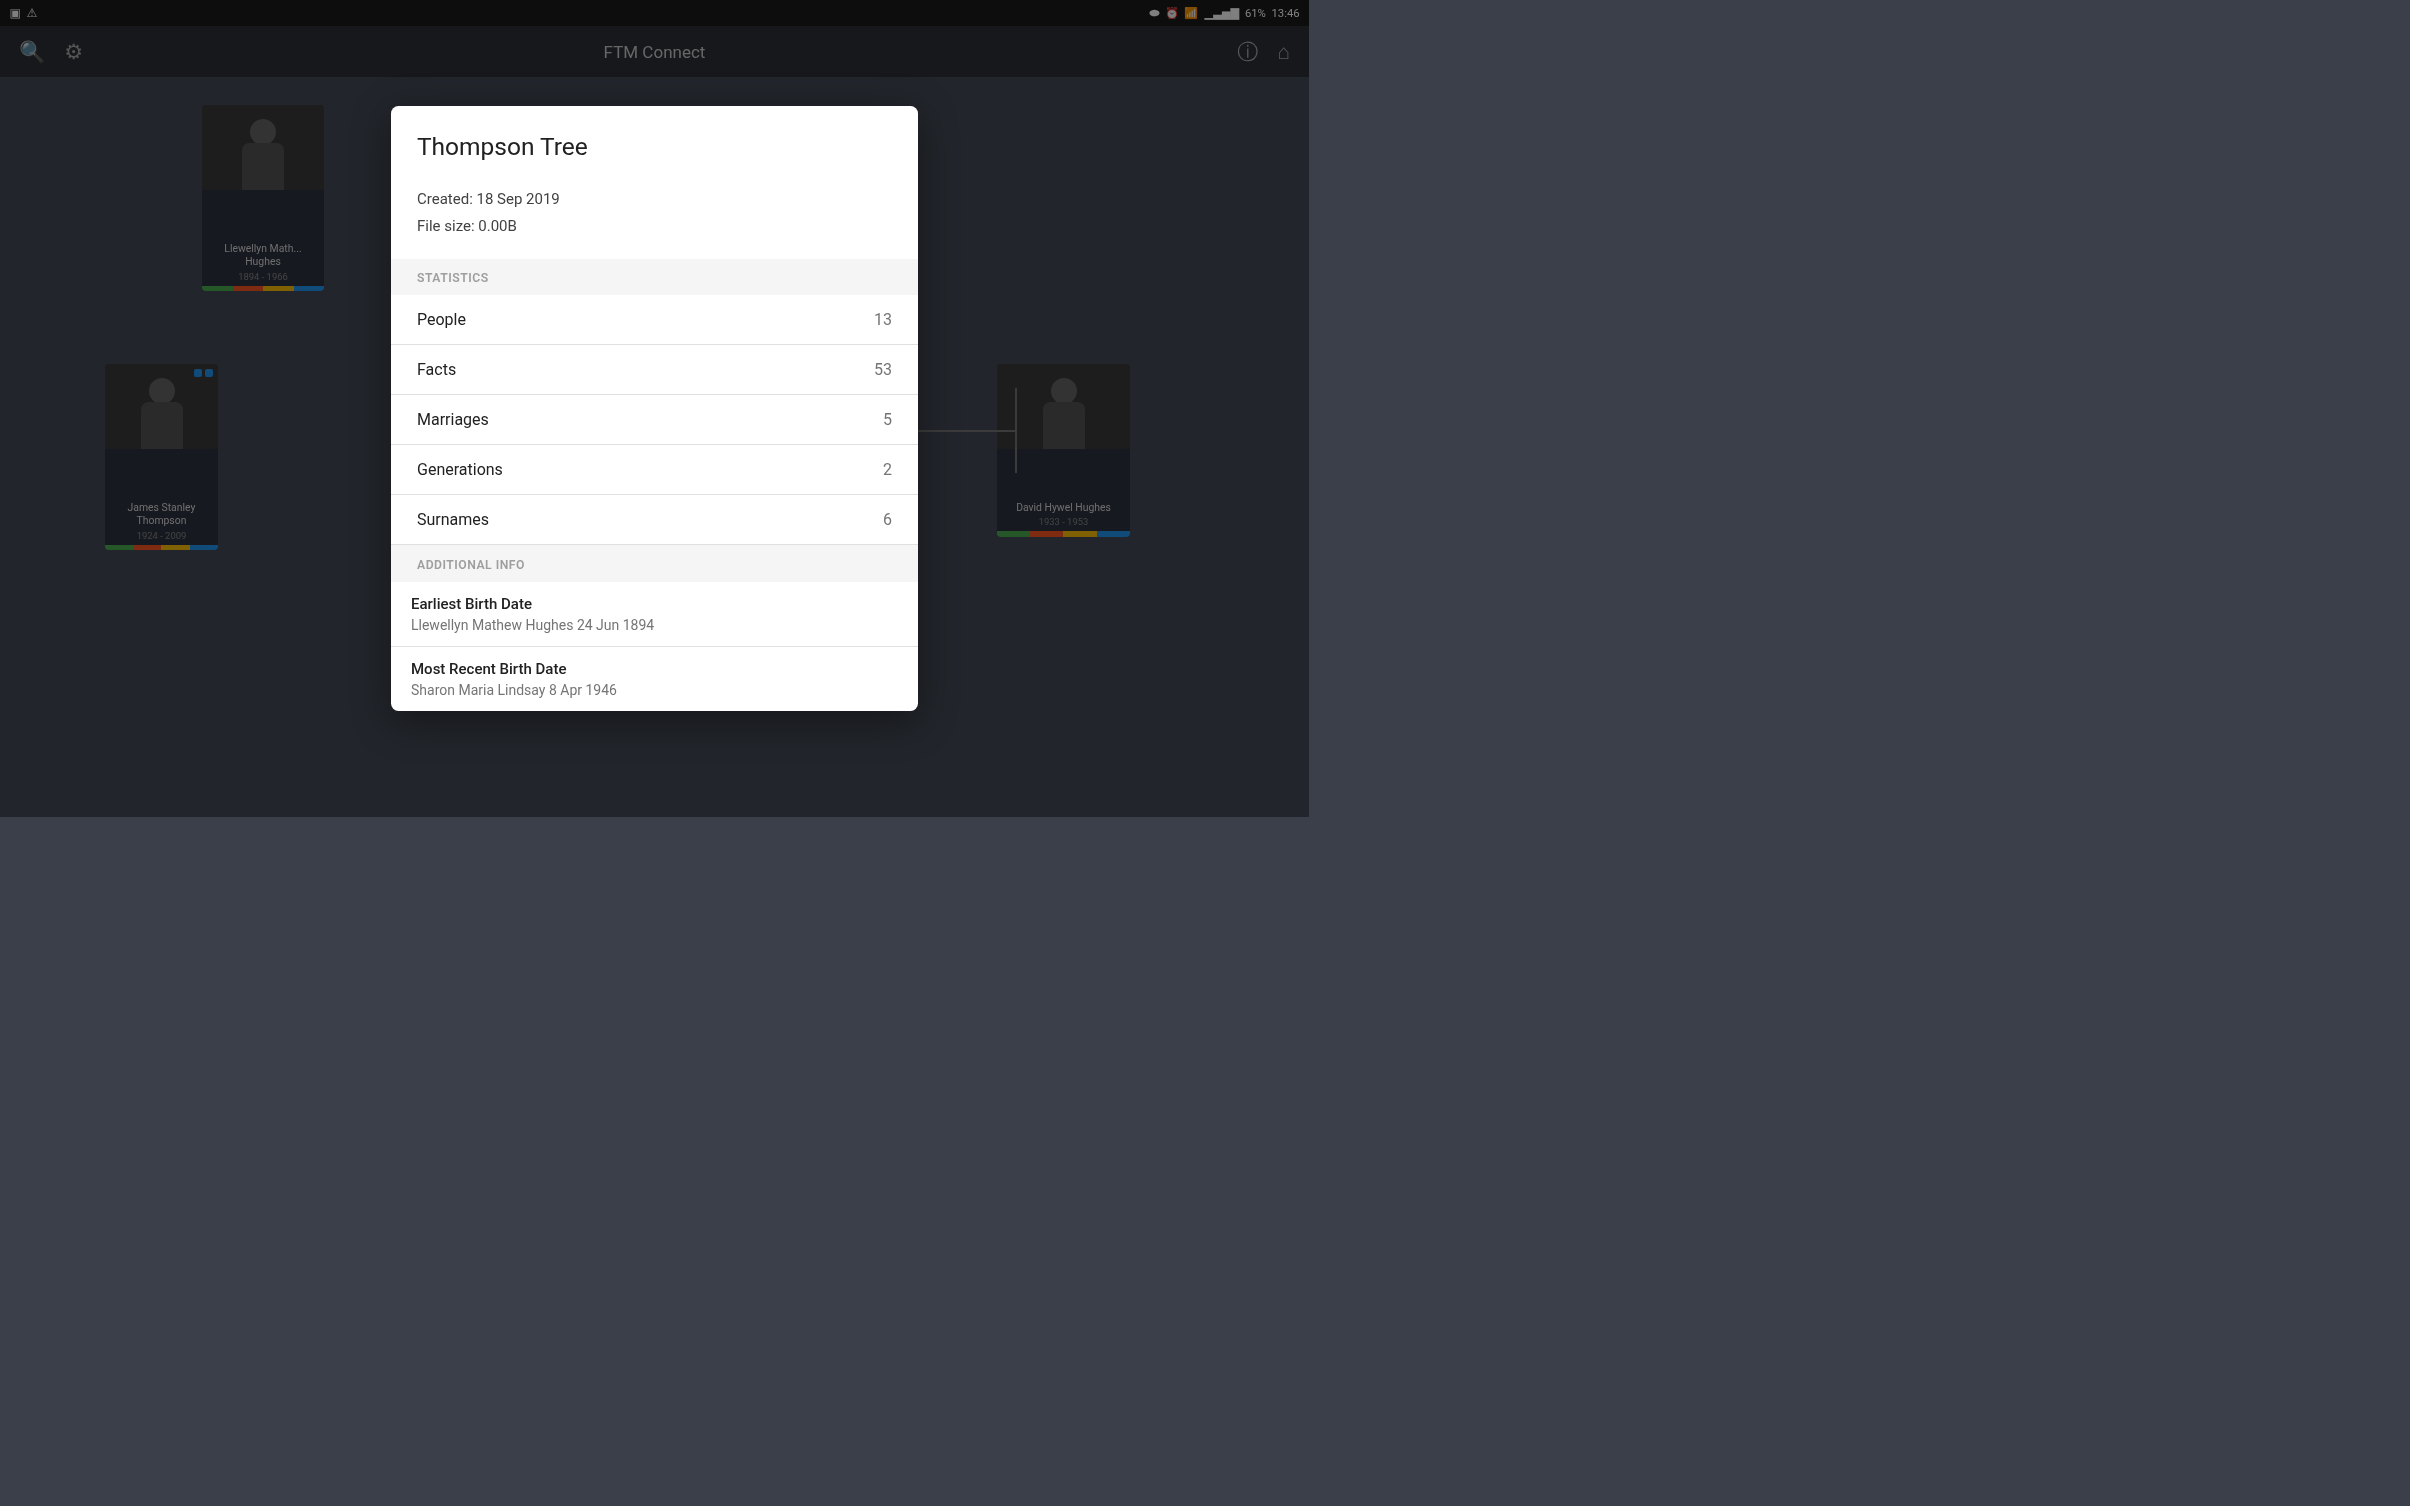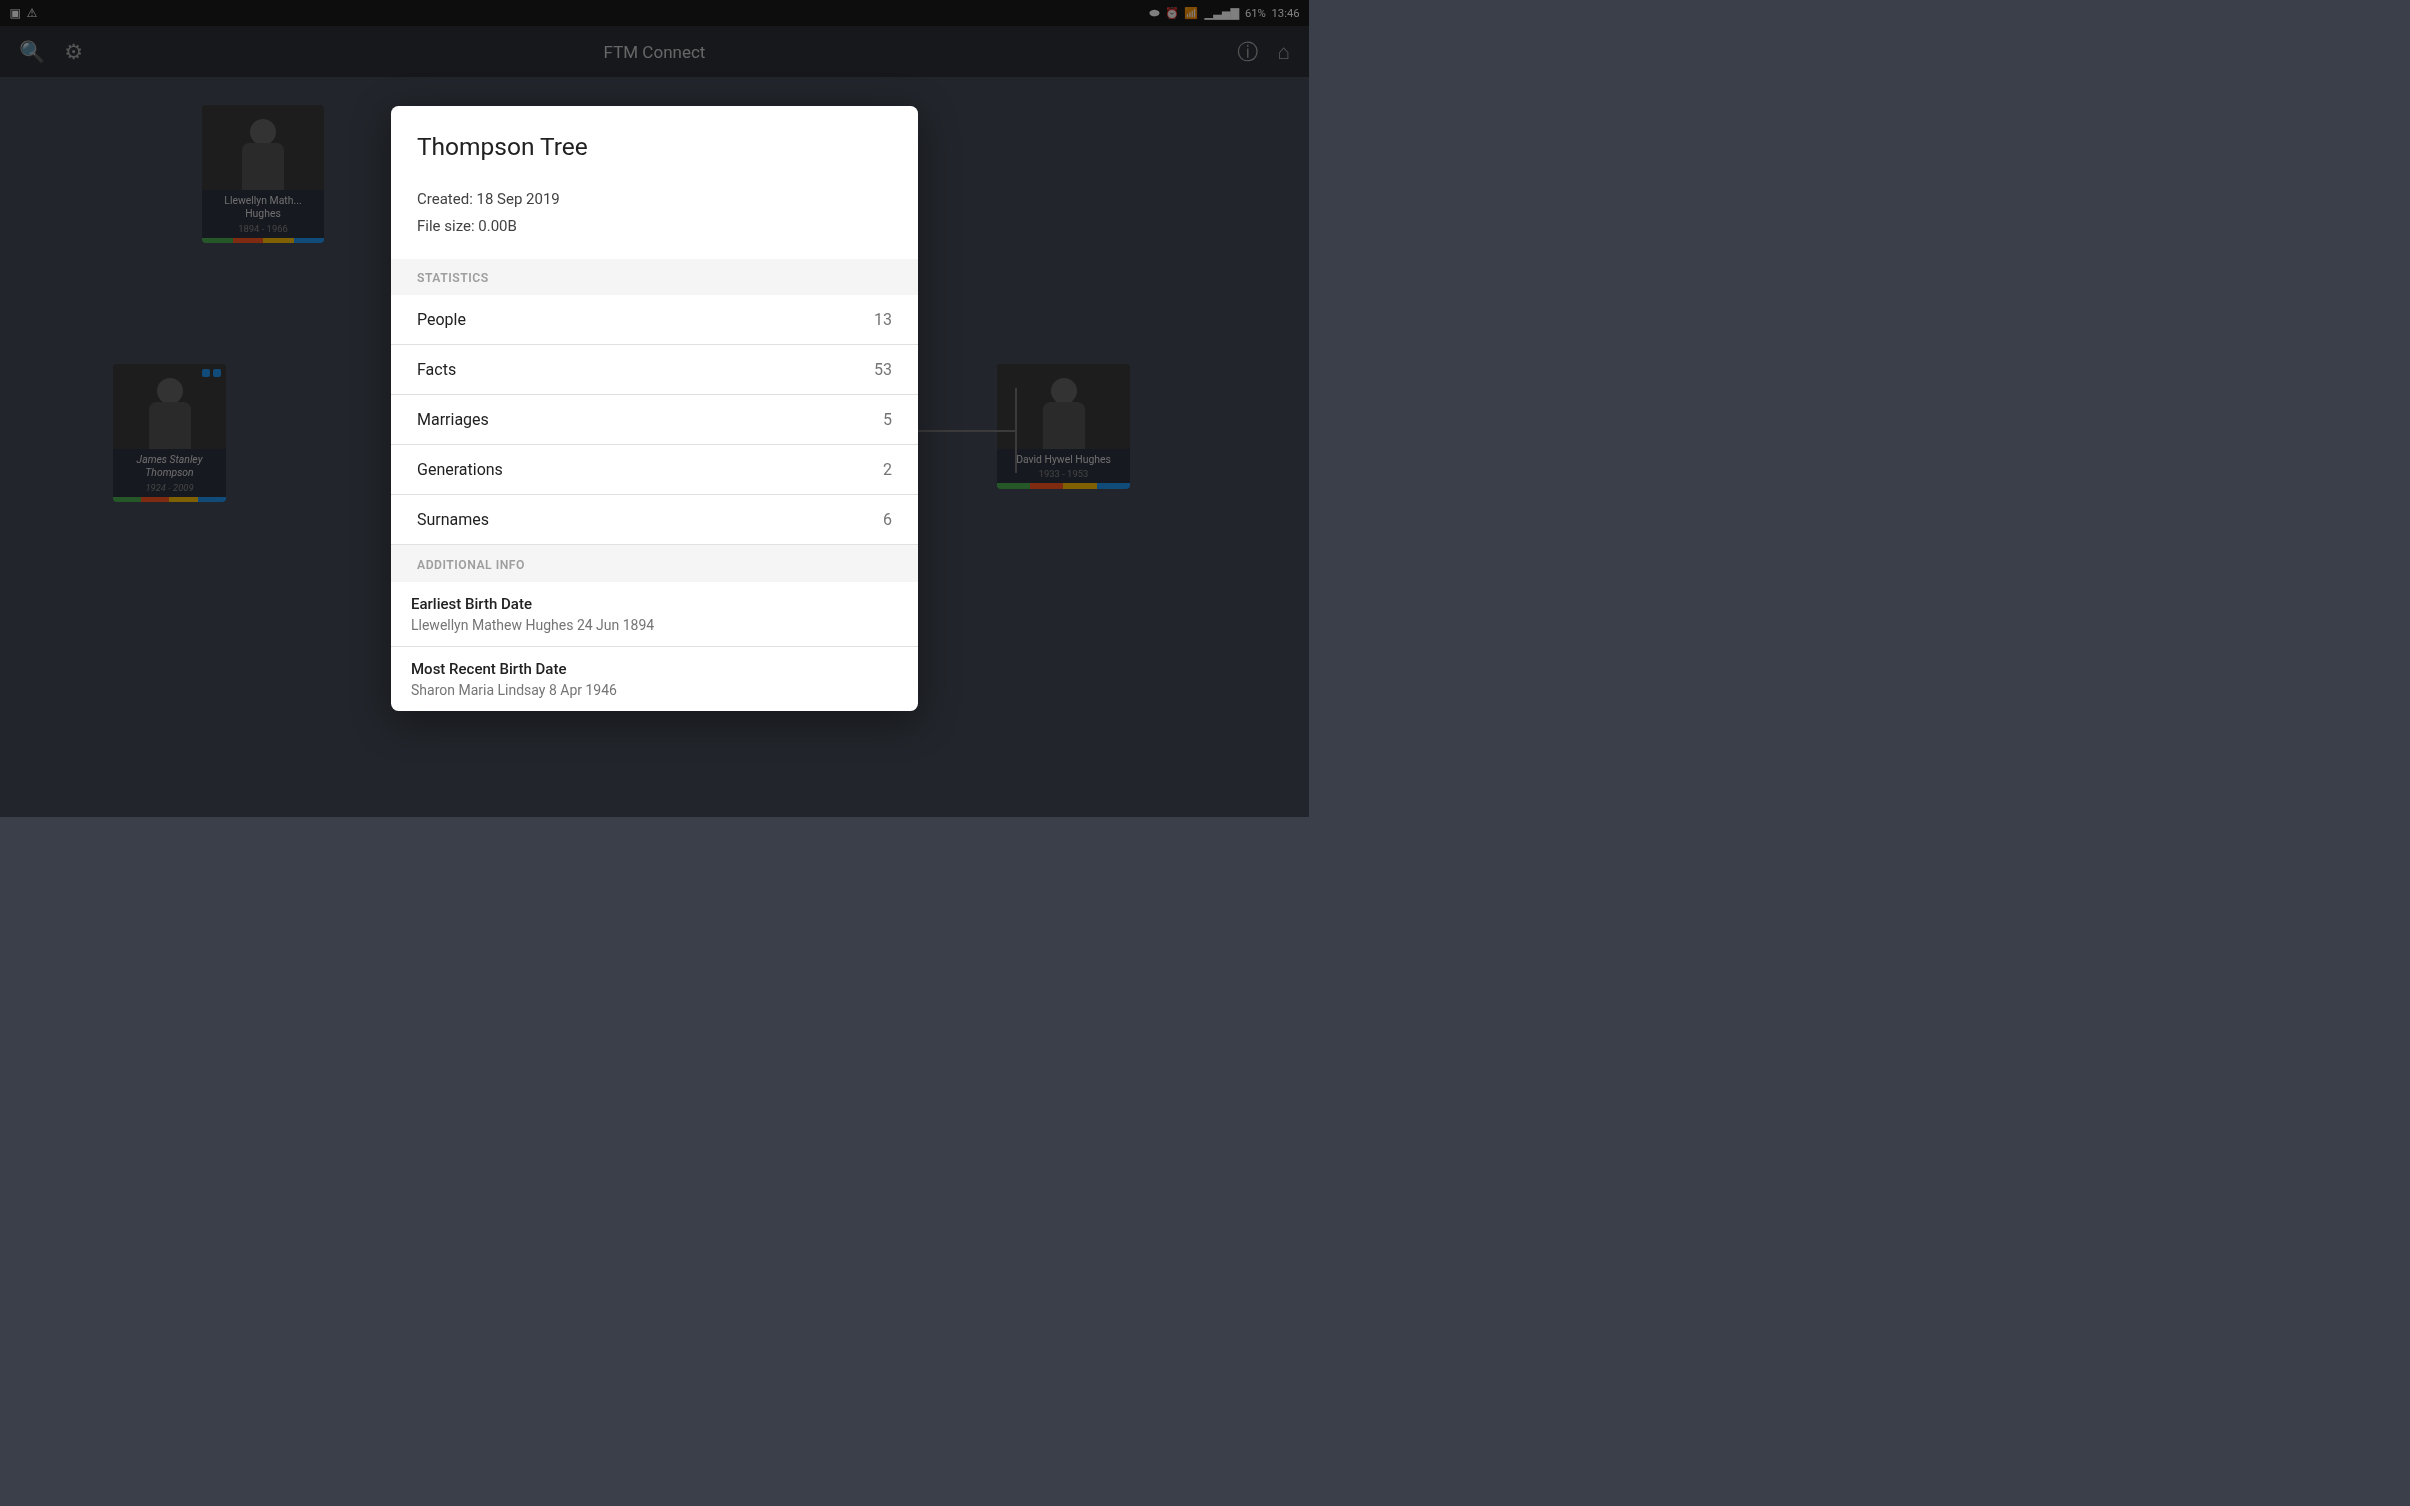--- a/index.html
+++ b/index.html
@@ -101,20 +101,21 @@
       text-align: center;
     }
     .person-card .card-info {
       background: #2e3340;
       padding: 3.8px 3.8px 1.9px;
     }
     .person-card .card-name {
       color: #ddd;
       font-size: 10.4px;
       line-height: 1.3;
+      margin-top: 48px;
     }
     .person-card .card-dates {
       color: #888;
       font-size: 9.4px;
       padding: 1.9px 0;
     }
     .person-card .card-bar {
       height: 5.6px;
       background: linear-gradient(to right, #4CAF50 25%, #FF5722 25%, #FF5722 50%, #FFC107 50%, #FFC107 75%, #2196F3 75%);
     }
@@ -293,21 +294,21 @@
         <div class="photo-figure-body"></div>
       </div>
     </div>
     <div class="card-info">
       <div class="card-name">Llewellyn Math... Hughes</div>
       <div class="card-dates">1894 - 1966</div>
     </div>
     <div class="card-bar"></div>
   </div>
 
-  <div class="person-card" style="left: 113px; top: 287px; width: 113px; font-style: italic;">
+  <div class="person-card" style="left: 105px; top: 287px; width: 113px;">
     <div class="photo-dark" style="position:relative;">
       <div class="photo-figure">
         <div class="photo-figure-head"></div>
         <div class="photo-figure-body"></div>
       </div>
 
       <div style="position:absolute; top:4.7px; right:4.7px; display:flex; gap:2.8px;">
         <div style="width:8.5px;height:8.5px;background:#2196F3;border-radius:1.9px;"></div>
         <div style="width:8.5px;height:8.5px;background:#2196F3;border-radius:1.9px;"></div>
       </div>

